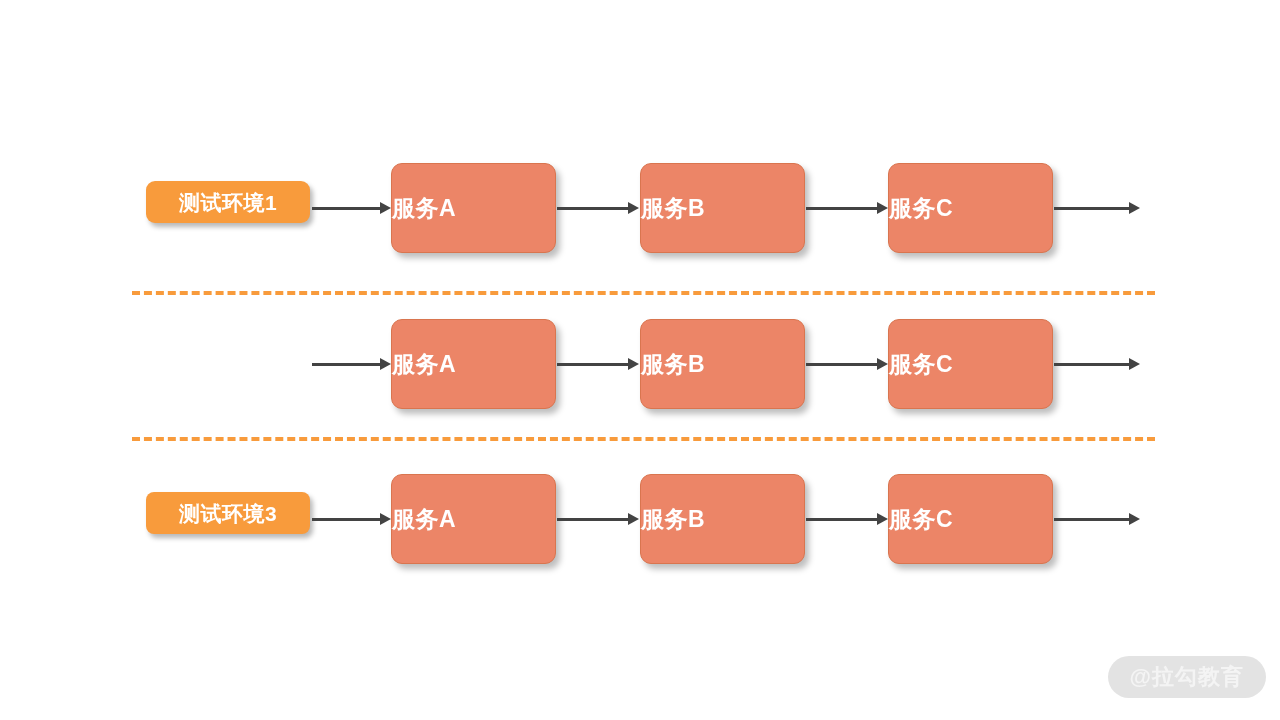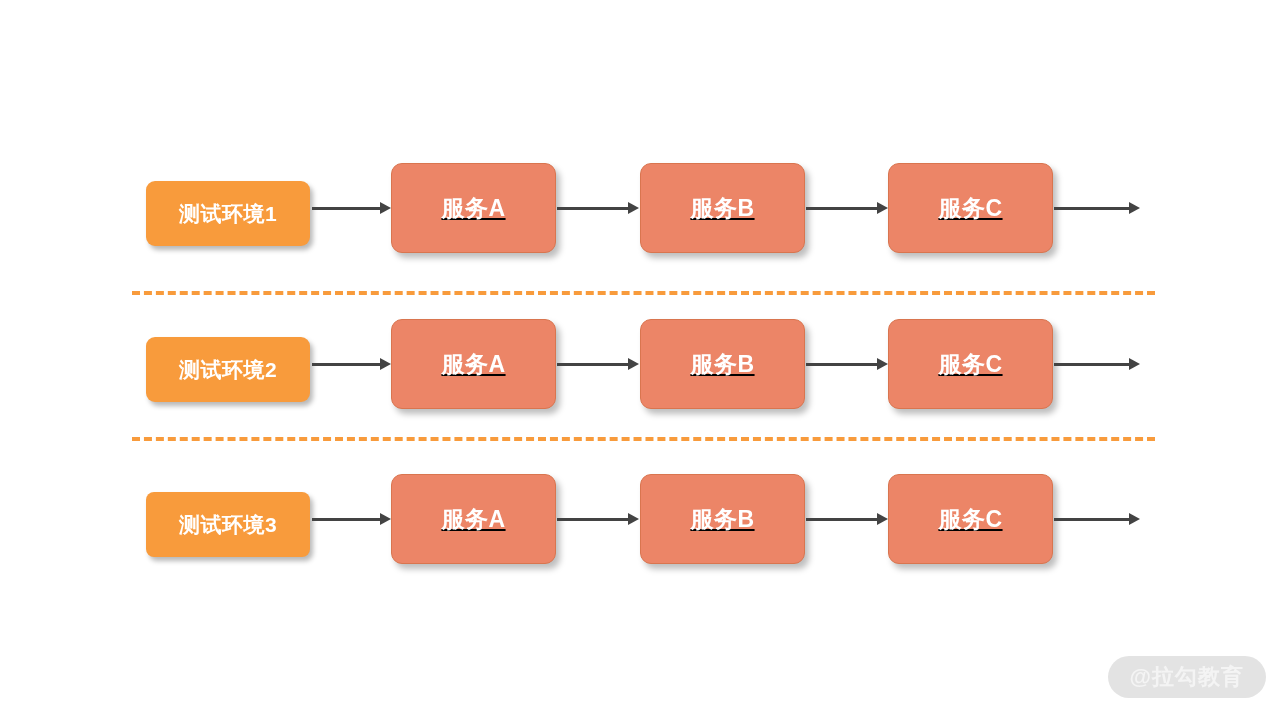--- a/index.html
+++ b/index.html
@@ -24,21 +24,21 @@
     position: absolute;
     left: 0;
     width: 1280px;
     height: 104px;
   }
 
   
   .env-box {
     position: absolute;
     width: 164px;
-    height: 65px;
+    height: 42px;
     border-radius: 9px;
     background: #f89b3c;
     box-shadow: 3px 4px 5px rgba(0,0,0,0.28);
     display: flex;
     align-items: center;
     justify-content: center;
     box-sizing: border-box;
   }
   .env-box .box-label {
     color: #ffffff;
@@ -53,23 +53,21 @@
   .svc-box {
     position: absolute;
     width: 165px;
     height: 90px;
     border-radius: 11px;
     background: #ec8567;
     border: 1px solid #d9754f;
     box-shadow: 4px 5px 6px rgba(0,0,0,0.26);
     display: flex;
     align-items: center;
-    justify-content: center;
     box-sizing: border-box;
-    text-decoration: underline;
   }
   .svc-box .box-label {
     color: #ffffff;
     font-size: 23px;
     font-weight: bold;
     letter-spacing: 0.5px;
     line-height: 1;
     white-space: nowrap;
   }
 
@@ -160,23 +158,20 @@
 
     <div class="arrow" style="left:1054px; top:37px; width:88px;">
       <div class="shaft" style="width:77px;"></div>
       <div class="head" style="left:75px;"></div>
     </div>
   </div>
 
   <div class="separator" style="top:291px;"></div>
 
   <div class="row" style="top:319px;">
-    <div class="env-box" style="left:146px; top:18px;">
-      <span class="box-label">测试环境2</span>
-    </div>
 
     <div class="arrow" style="left:312px; top:37px; width:80px;">
       <div class="shaft" style="width:70px;"></div>
       <div class="head" style="left:68px;"></div>
     </div>
 
     <div class="svc-box" style="left:391px; top:0px;">
       <span class="box-label">服务A</span>
     </div>
 

